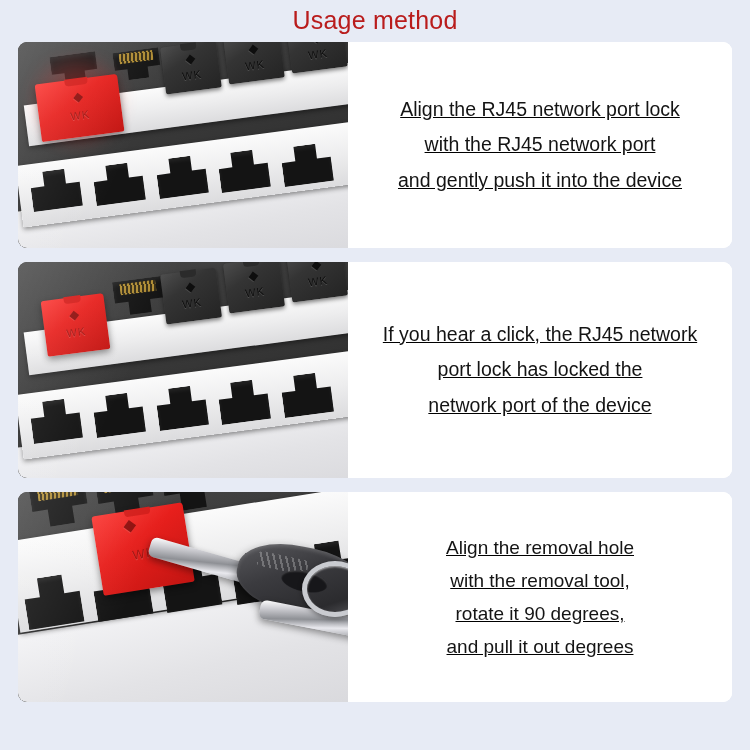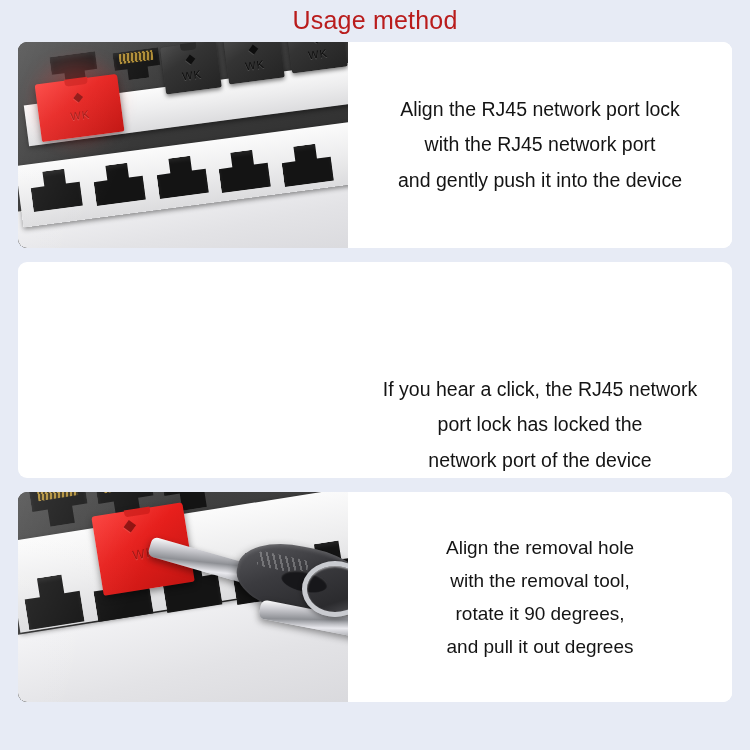--- a/index.html
+++ b/index.html
@@ -26,32 +26,33 @@
     letter-spacing: .2px;
     background: #e7ebf5;
   }
 
   
   .steps {
     position: absolute;
     left: 0;
     top: 42px;
     width: 750px;
+    text-decoration: underline;
   }
   .step-row {
     position: relative;
     display: flex;
     margin: 0 auto 14px auto;
     width: 714px;
     border-radius: 9px;
     overflow: hidden;
     background: #ffffff;
   }
   .step-row.s1 { height: 206px; }
-  .step-row.s2 { height: 216px; align-items: flex-end; }
+  .step-row.s2 { height: 216px; }
   .step-row.s3 { height: 210px; margin-top: 12px; }
 
   .photo {
     position: relative;
     width: 330px;
     flex: 0 0 330px;
     overflow: hidden;
     background: #3b3b3b;
   }
   .caption {

